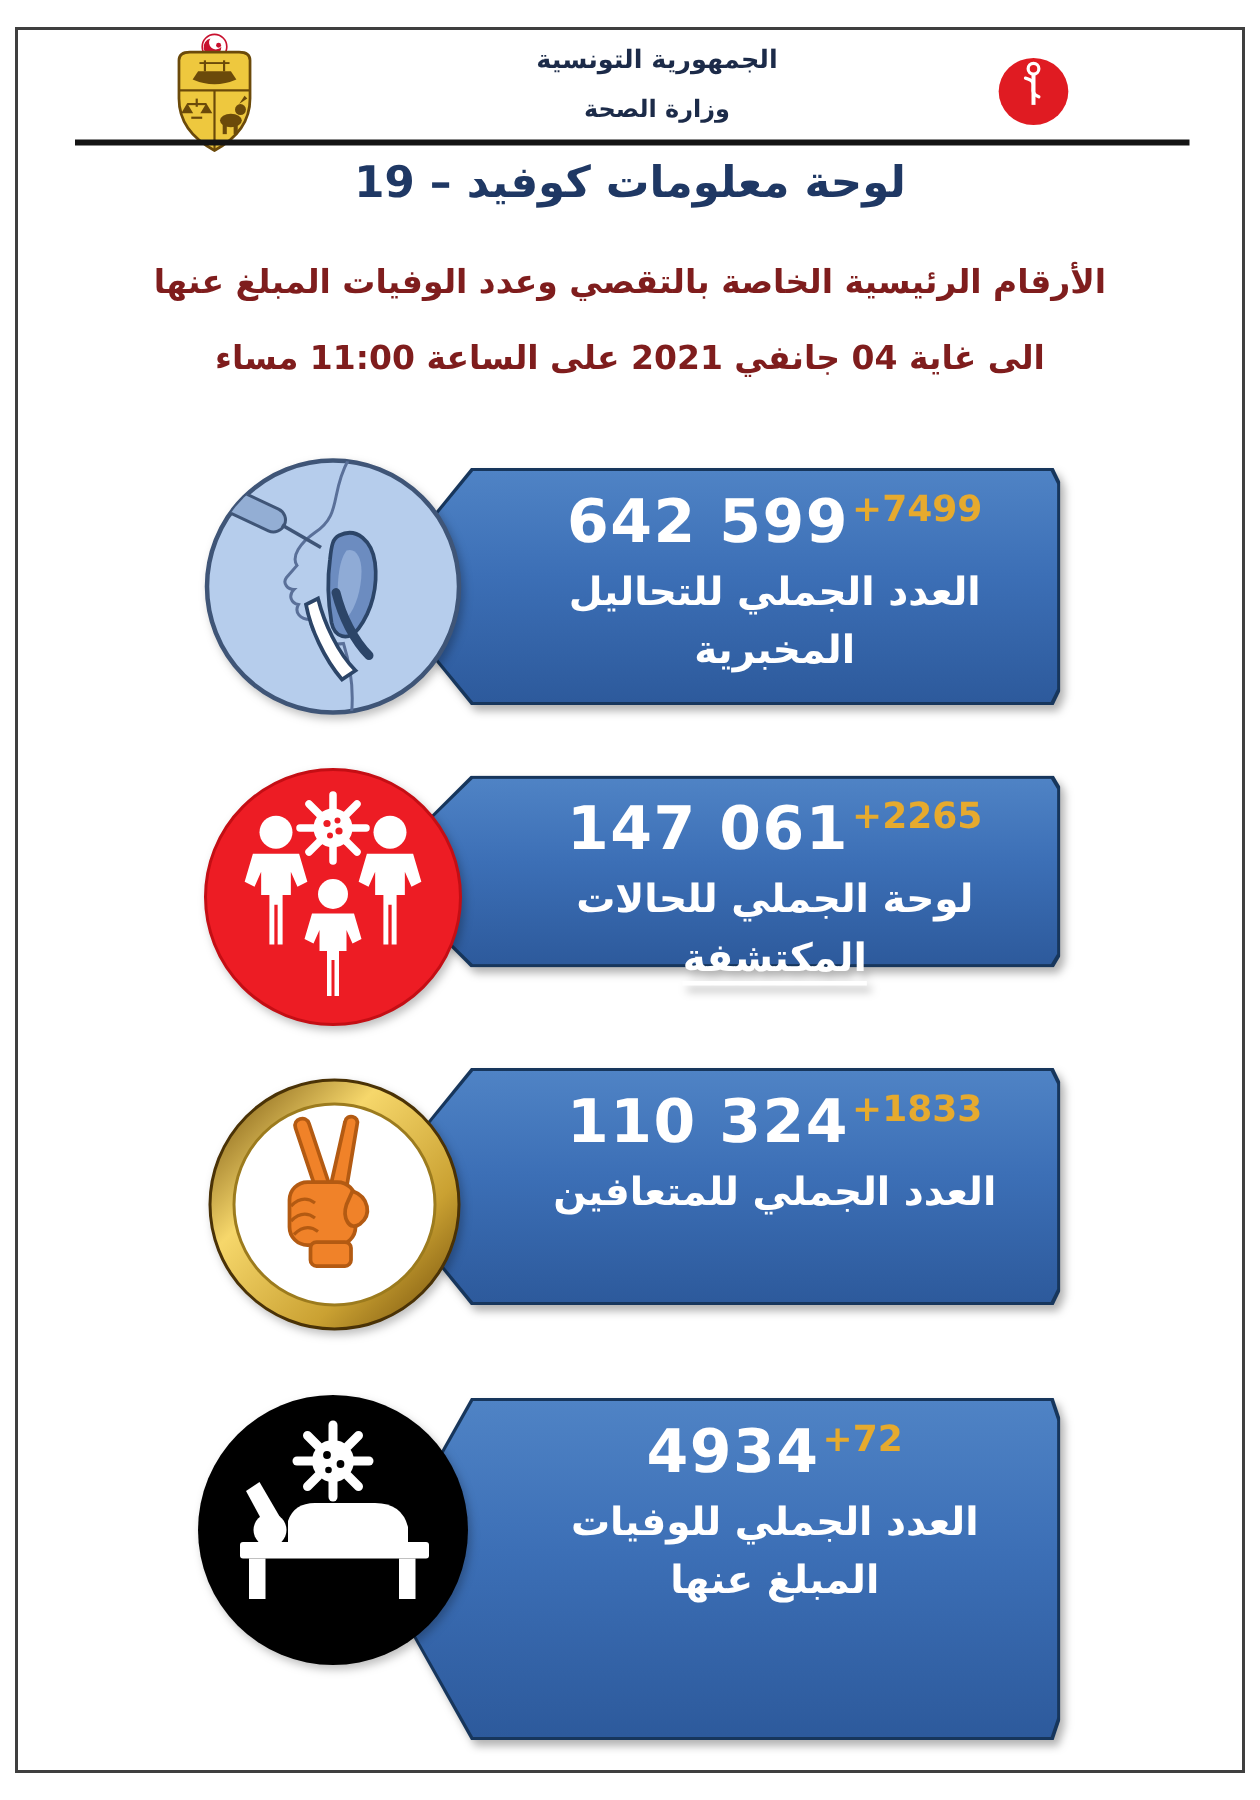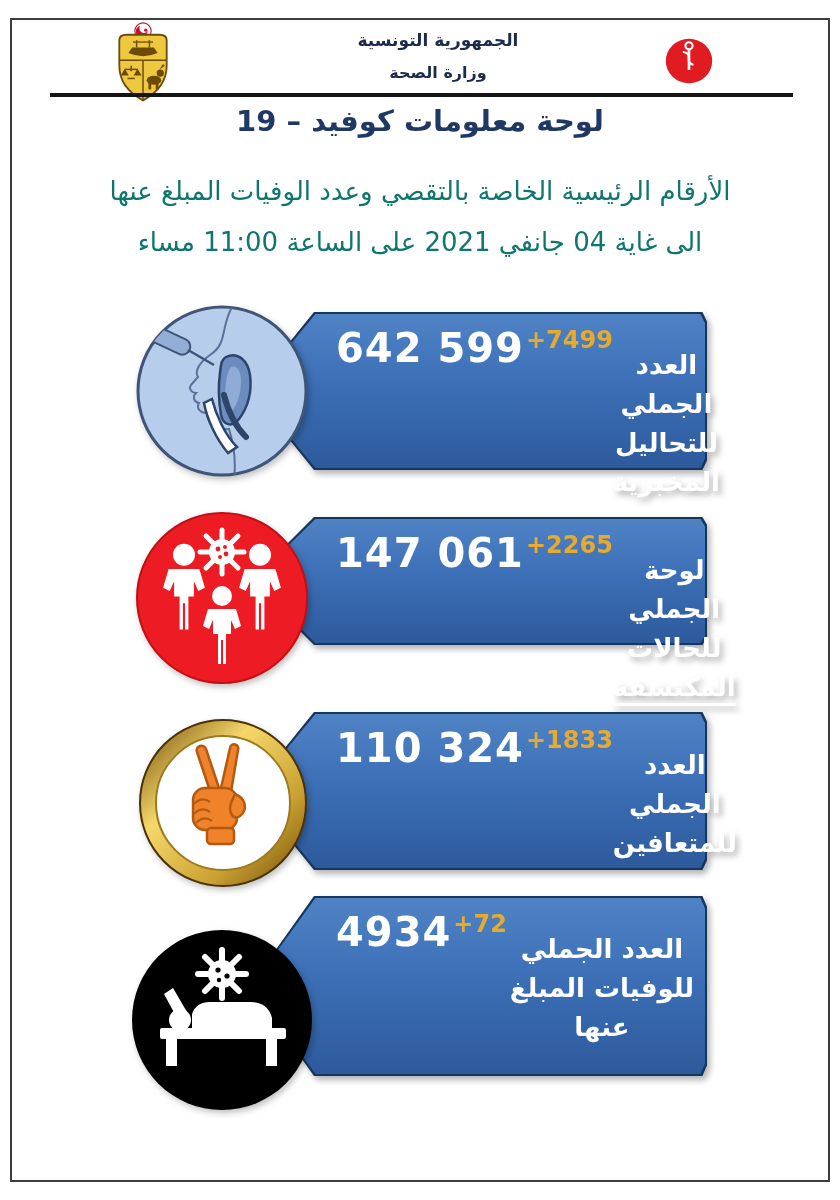--- a/index.html
+++ b/index.html
@@ -21,51 +21,51 @@
   .hdr-line2{font-size:16px;margin-top:14px;}
   .mlogo{position:absolute;left:662px;top:36px;}
   .divider{position:absolute;left:50px;top:93px;width:743px;height:4px;background:#141414;}
   
   .title{
     position:absolute;left:0;right:0;top:104px;text-align:center;direction:rtl;
     color:#1f3864;font-weight:bold;font-size:29px;
   }
   .subtitle{
     position:absolute;left:0;right:0;text-align:center;direction:rtl;
-    color:#0f766e;font-weight:normal;font-size:26px;
+    color:#7f1d1d;font-weight:bold;font-size:22px;
   }
   .sub1{top:176px;}
   .sub2{top:227px;}
   
   .banner{position:absolute;left:250px;width:457px;filter:drop-shadow(3px 4px 3px rgba(0,0,0,.30));}
   .b1{top:312px;height:158px;}
   .b2{top:517px;height:128px;}
   .b3{top:712px;height:158px;}
-  .b4{top:896px;height:180px;}
+  .b4{top:932px;height:228px;}
   .banner-outer{
     position:absolute;inset:0;background:#17365c;
     clip-path:polygon(0 50%,14% 0,99% 0,100% 6%,100% 94%,99% 100%,14% 100%);
   }
   .banner-inner{
     position:absolute;inset:2px;
     background:linear-gradient(180deg,#4f83c5 0%,#3c6fb6 45%,#2d5a9c 100%);
     clip-path:polygon(0 50%,14% 0,99% 0,100% 6%,100% 94%,99% 100%,14% 100%);
   }
   .banner-content{
     position:absolute;left:86px;right:10px;top:0;bottom:0;
-    display:flex;flex-direction:row;padding-top:14px;
+    display:flex;flex-direction:column;align-items:center;padding-top:14px;
   }
   .stat-line{direction:ltr;line-height:1.1;white-space:nowrap;}
   .stat-value{font-size:40px;font-weight:bold;color:#ffffff;letter-spacing:1px;}
   .stat-delta{
     font-size:24px;font-weight:bold;color:#e6aa2e;position:relative;top:-14px;
     margin-left:2px;letter-spacing:0;
   }
   .stat-label{
-    margin-top:20px;font-size:26px;font-weight:bold;color:#ffffff;text-align:center;
+    margin-top:6px;font-size:26px;font-weight:bold;color:#ffffff;text-align:center;
     direction:rtl;line-height:1.5;max-width:340px;
   }
   .ul{
     text-decoration:underline;text-decoration-thickness:2.5px;text-underline-offset:7px;
   }
   
   .cicon{position:absolute;filter:drop-shadow(2px 3px 3px rgba(0,0,0,.25));}
   .c1{left:134px;top:303px;}
   .c2{left:134px;top:510px;}
   .c3{left:138px;top:718px;}

